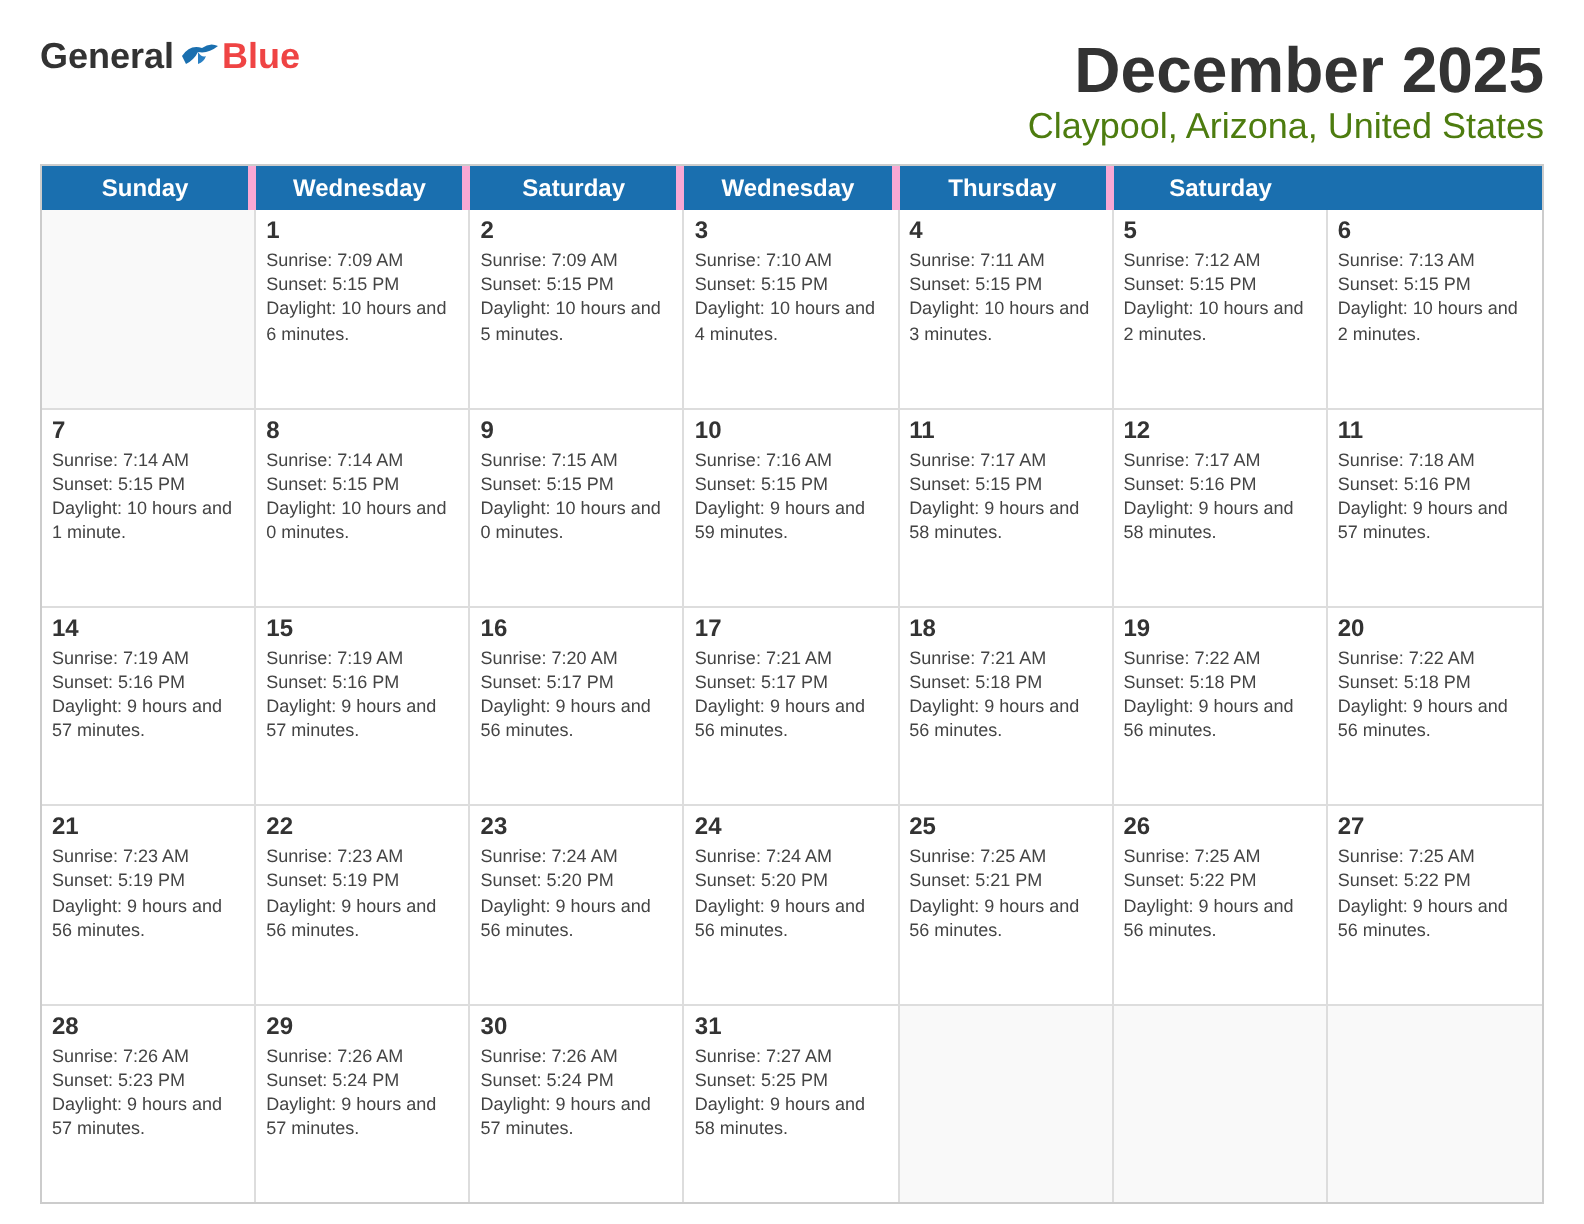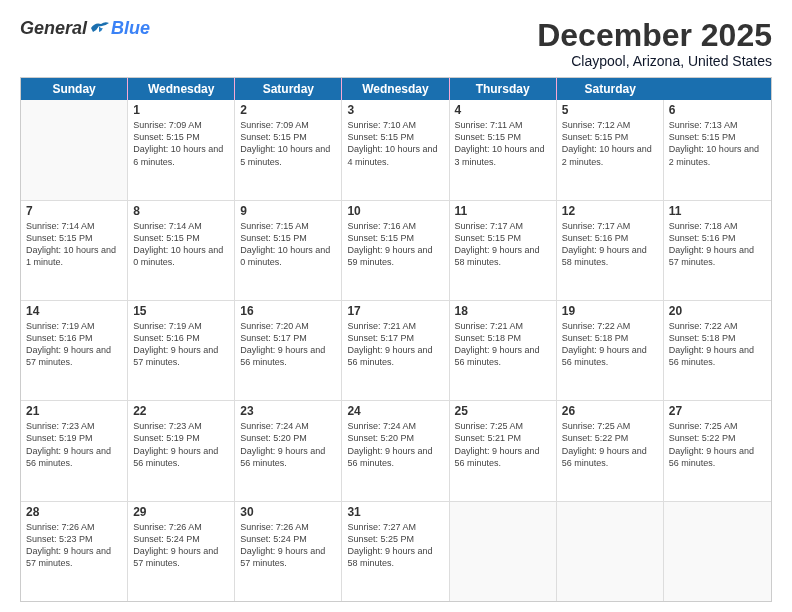--- a/index.html
+++ b/index.html
@@ -27,60 +27,59 @@
       display: flex;
       flex-direction: column;
       align-items: flex-start;
     }
     .logo-text {
       display: flex;
       align-items: center;
       font-size: 18px;
       font-weight: bold;
       color: #333;
-      font-style: italic;
     }
     .logo-general { color: #333; }
-    .logo-blue { color: #3b82f6; }
+    .logo-blue { color: #ef4444; }
     .logo-bird {
       width: 22px;
       height: 18px;
       margin-left: 2px;
     }
     .title-section {
       text-align: right;
     }
     .month-title {
       font-size: 32px;
       font-weight: bold;
       color: #333;
       line-height: 1.1;
     }
     .location {
-      font-size: 14px;
-      color: #0f172a;
+      font-size: 18px;
+      color: #4d7c0f;
     }
     .calendar {
       flex: 1;
       display: flex;
       flex-direction: column;
       border: 1px solid #ccc;
     }
     .cal-header {
       display: grid;
       grid-template-columns: repeat(7, 1fr);
       background: #1a6faf;
     }
     .cal-header-cell {
       color: #fff;
       font-size: 12px;
       font-weight: bold;
       padding: 4px 6px;
       text-align: center;
-      border-right: 1px solid #f9a8d4;
+      border-right: 4px solid #f9a8d4;
     }
     .cal-header-cell:last-child { border-right: none; }
     .cal-body {
       flex: 1;
       display: flex;
       flex-direction: column;
     }
     .cal-row {
       display: grid;
       grid-template-columns: repeat(7, 1fr);

